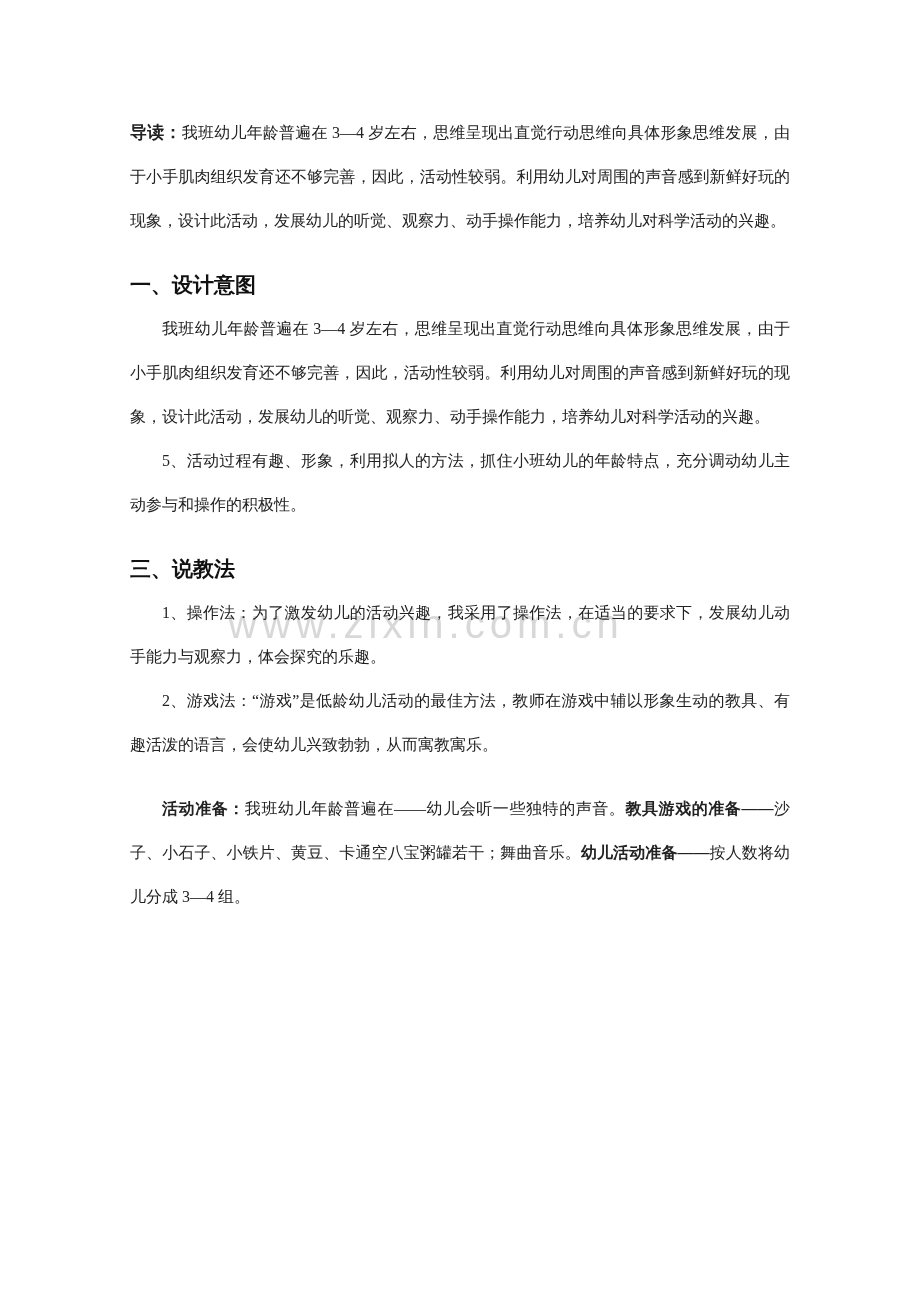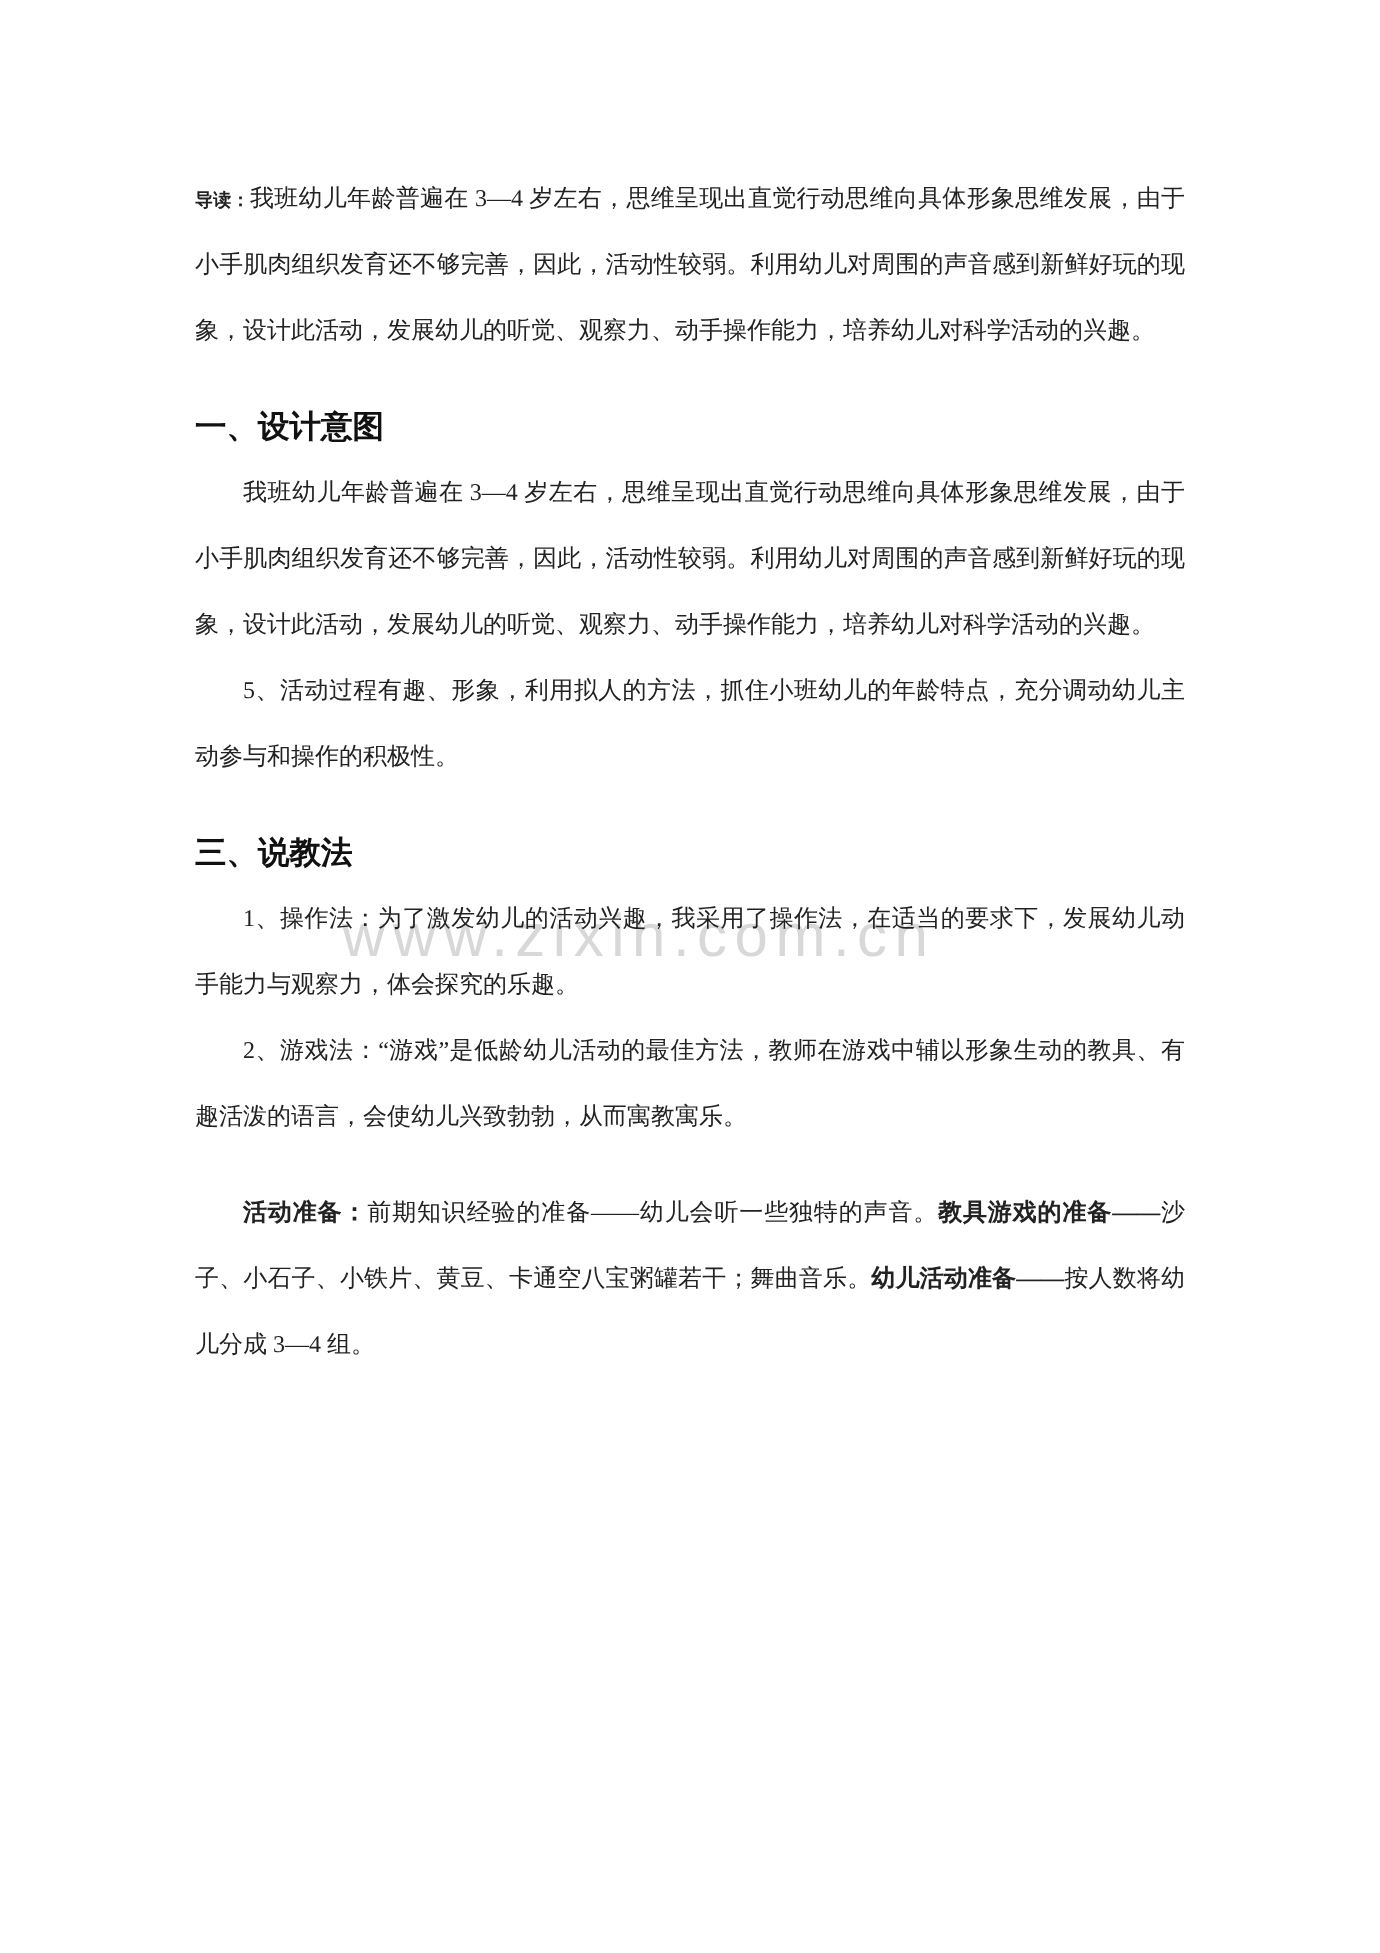--- a/index.html
+++ b/index.html
@@ -53,21 +53,21 @@
     font-family: "Liberation Sans", "DejaVu Sans", sans-serif;
     font-size: 21px;
     font-weight: 700;
     line-height: 44px;
     color: #111111;
     text-align: left;
   }
   .lead-label {
     font-family: Liberation Serif, serif;
     font-weight: 700;
-    font-size: 12px;
+    font-size: 17px;
     margin-top: 32px;
   }
   .seg-bold {
     font-weight: 700;
   }
 </style>
 </head>
 <body>
 
 <div class="page">
@@ -86,16 +86,16 @@
 
     <p class="para indent">5、活动过程有趣、形象，利用拟人的方法，抓住小班幼儿的年龄特点，充分调动幼儿主动参与和操作的积极性。</p>
 
 
     <h2 class="heading">三、说教法</h2>
 
     <p class="para indent">1、操作法：为了激发幼儿的活动兴趣，我采用了操作法，在适当的要求下，发展幼儿动手能力与观察力，体会探究的乐趣。</p>
 
     <p class="para indent">2、游戏法：“游戏”是低龄幼儿活动的最佳方法，教师在游戏中辅以形象生动的教具、有趣活泼的语言，会使幼儿兴致勃勃，从而寓教寓乐。</p>
 
-    <p class="para indent prep"><span class="seg-bold">活动准备：</span><span>前期知识经验的准备——幼儿会听一些独特的声音。</span><span class="seg-bold">教具游戏的准备——</span><span>沙子、小石子、小铁片、黄豆、卡通空八宝粥罐若干；舞曲音乐。</span><span class="seg-bold">幼儿活动准备——</span><span>按人数将幼儿分成 3—4 组。</span></p>
+    <p class="para indent prep"><span class="seg-bold">活动准备：</span><span>我班幼儿年龄普遍在——幼儿会听一些独特的声音。</span><span class="seg-bold">教具游戏的准备——</span><span>沙子、小石子、小铁片、黄豆、卡通空八宝粥罐若干；舞曲音乐。</span><span class="seg-bold">幼儿活动准备——</span><span>按人数将幼儿分成 3—4 组。</span></p>
 
   </div>
 </div>
 
 </body></html>

